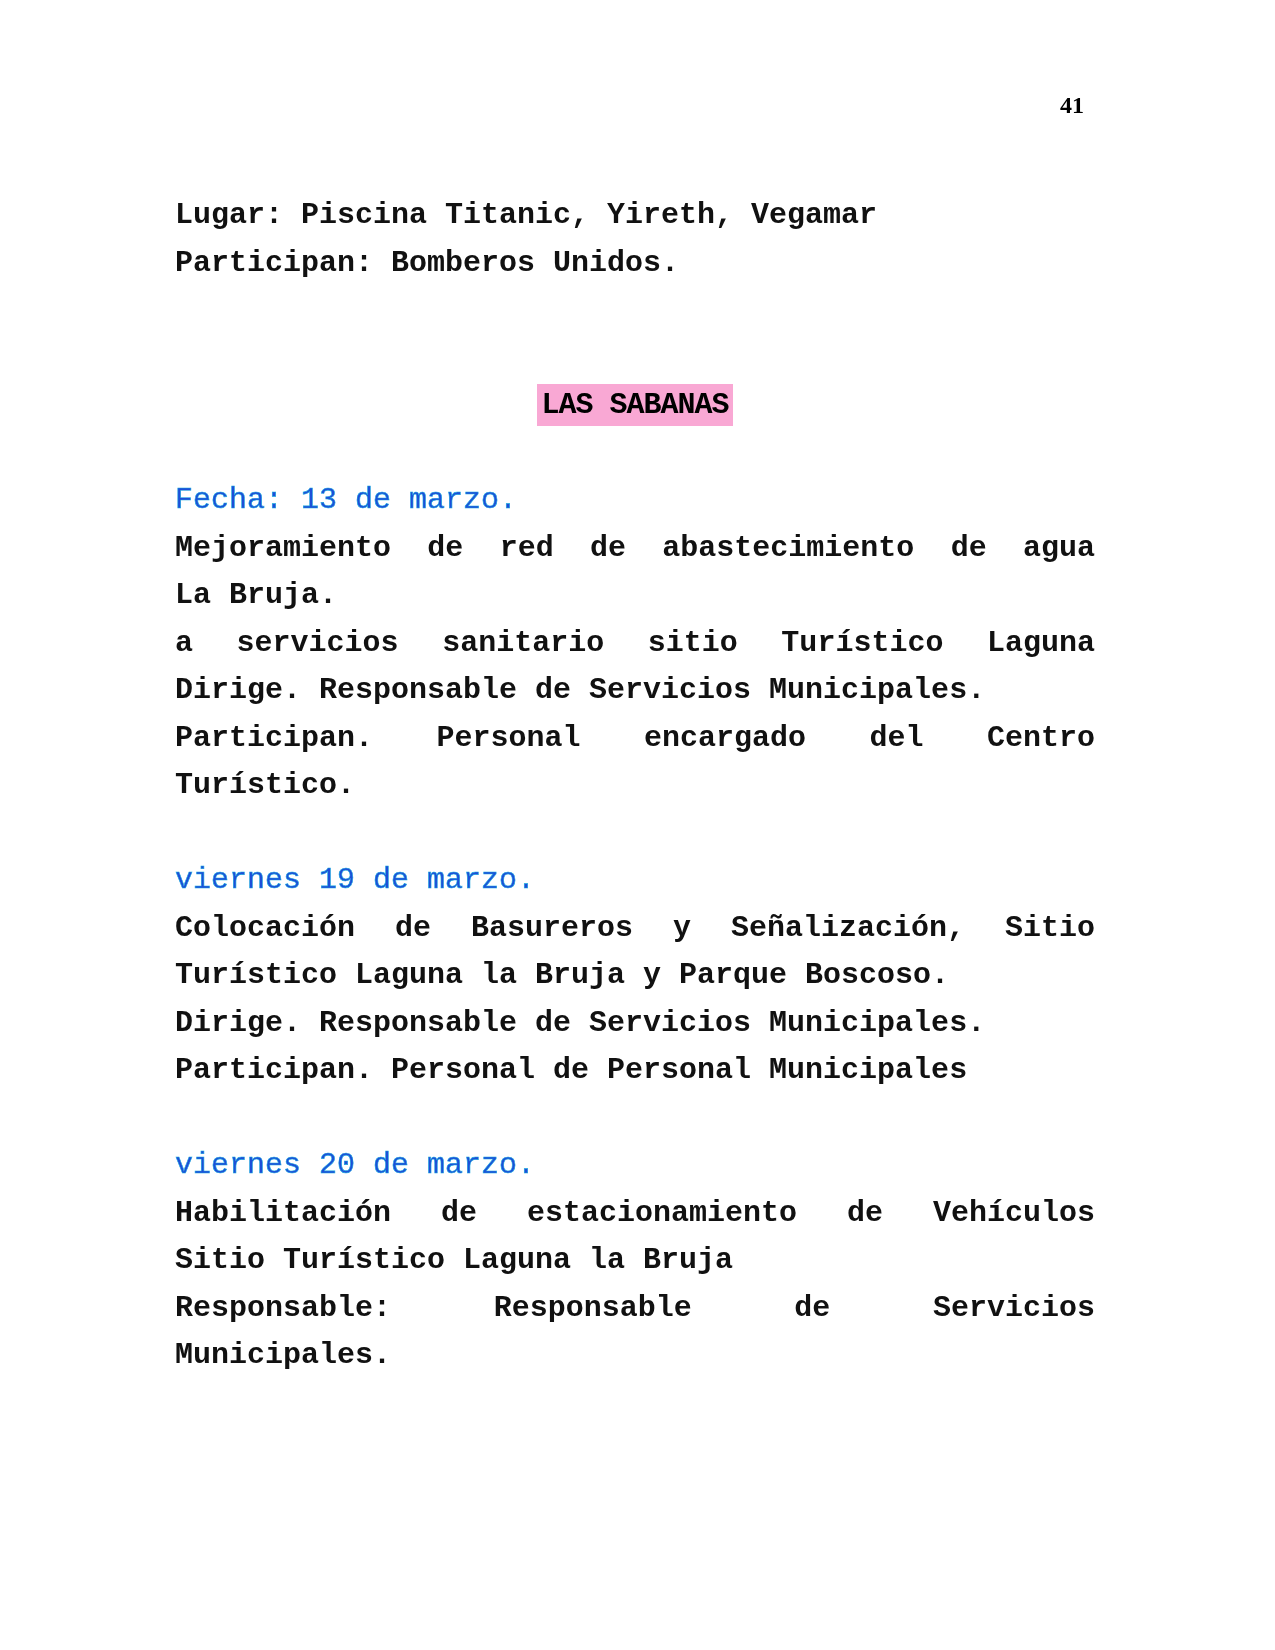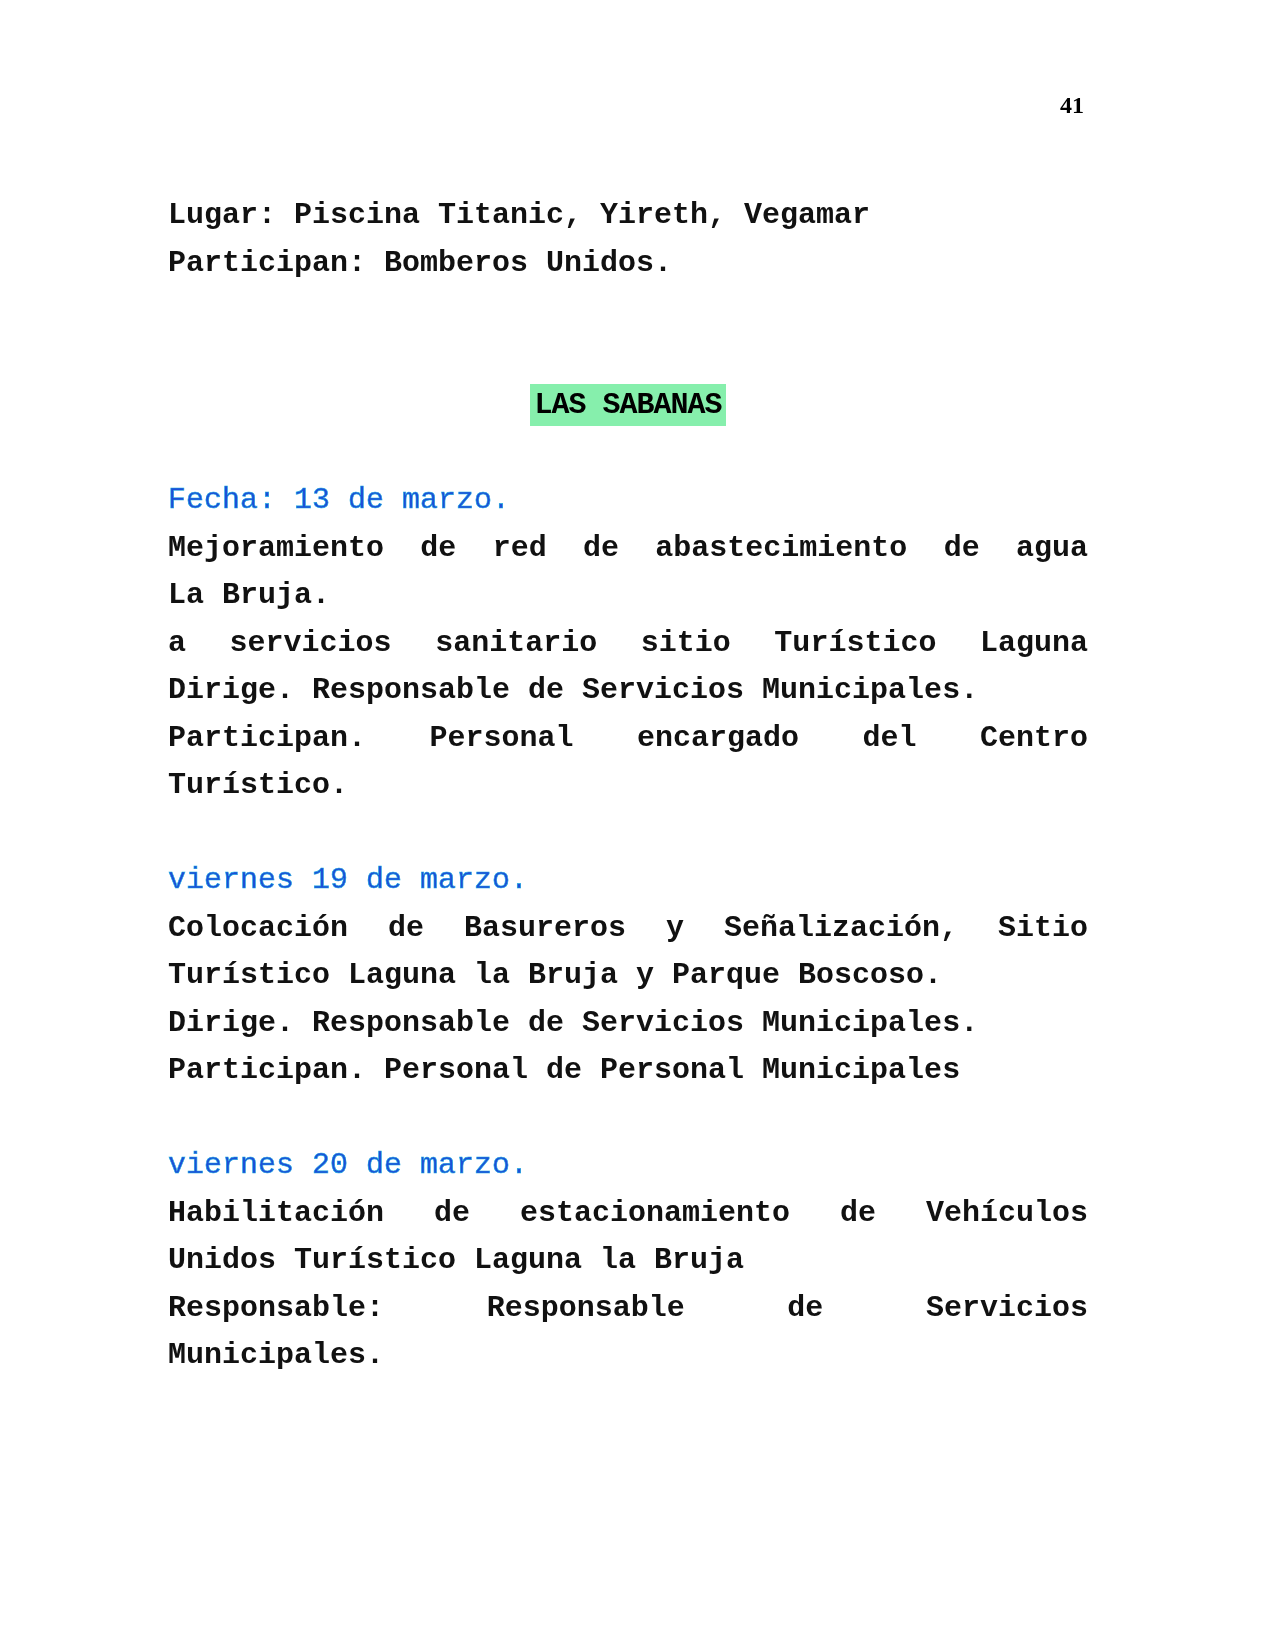--- a/index.html
+++ b/index.html
@@ -2,30 +2,30 @@
 <html><head>
 <meta charset="utf-8">
 <style>
   html, body { margin: 0; padding: 0; background: #ffffff; }
   body { width: 1275px; height: 1650px; position: relative; overflow: hidden; }
   .page-number {
     position: absolute; left: 1060px; top: 92px;
     font-family: "Liberation Serif", serif; font-weight: bold; font-size: 24px; color: #000;
   }
   .content {
-    position: absolute; left: 168px; top: 192px; width: 920px;
+    position: absolute; left: 175px; top: 192px; width: 920px;
     font-family: "Liberation Mono", monospace; font-weight: bold; font-size: 30px;
     line-height: 47.5px; color: #111;
   }
   .line { white-space: nowrap; }
   .justify { text-align: justify; text-align-last: justify; white-space: normal; }
   .blank { height: 47.5px; }
   .heading-wrap { text-align: center; height: 95px; padding-top: 0; }
   .heading {
-    display: inline-block; background: #86efac; color: #000;
+    display: inline-block; background: #f9a8d4; color: #000;
     padding: 0 4px; line-height: 42px; letter-spacing: -1px;
   }
   .date { color: #1d4ed8; font-weight: normal; -webkit-text-stroke: 0.6px #1ba6dd; }
 </style>
 </head>
 <body>
 
 <div class="page-number">41</div>
 
 <div class="content">
@@ -53,17 +53,17 @@
     <div class="line justify">Colocación de Basureros y Señalización, Sitio</div>
     <div class="line">Turístico Laguna la Bruja y Parque Boscoso.</div>
     <div class="line">Dirige. Responsable de Servicios Municipales.</div>
     <div class="line">Participan. Personal de Personal Municipales</div>
   </div>
   <div class="blank"></div>
 
   <div>
     <div class="line date">viernes 20 de marzo.</div>
     <div class="line justify">Habilitación de estacionamiento de Vehículos</div>
-    <div class="line">Unidos Turístico Laguna la Bruja</div>
+    <div class="line">Sitio Turístico Laguna la Bruja</div>
     <div class="line justify">Responsable: Responsable de Servicios</div>
     <div class="line">Municipales.</div>
   </div>
 </div>
 
 </body></html>

